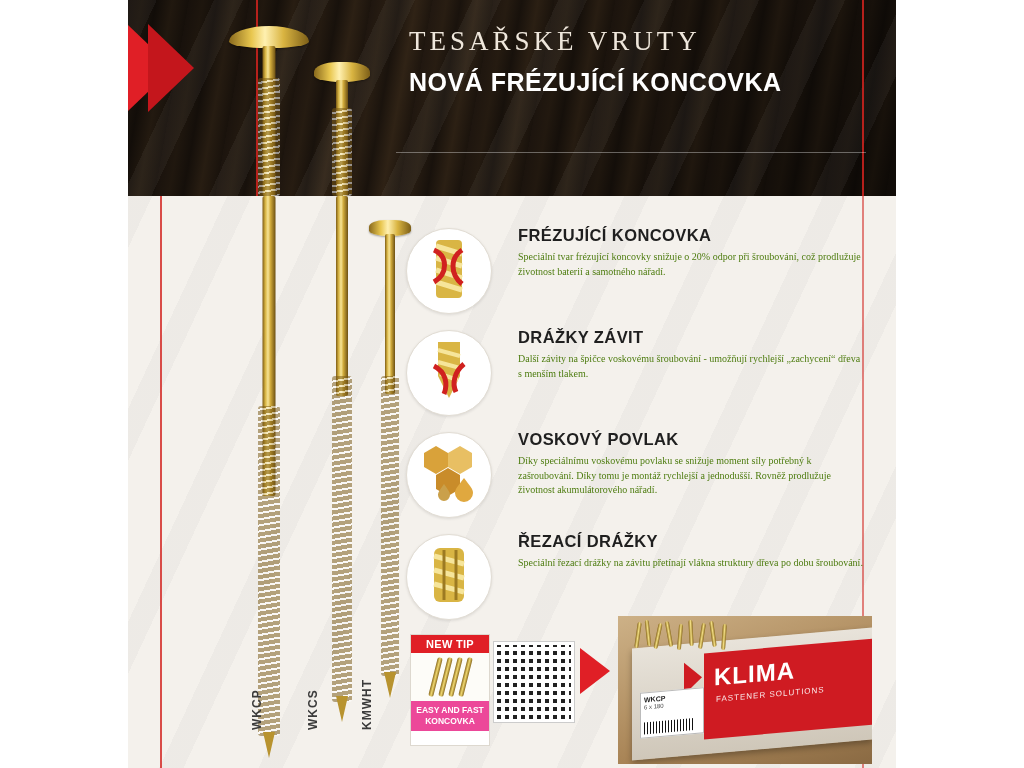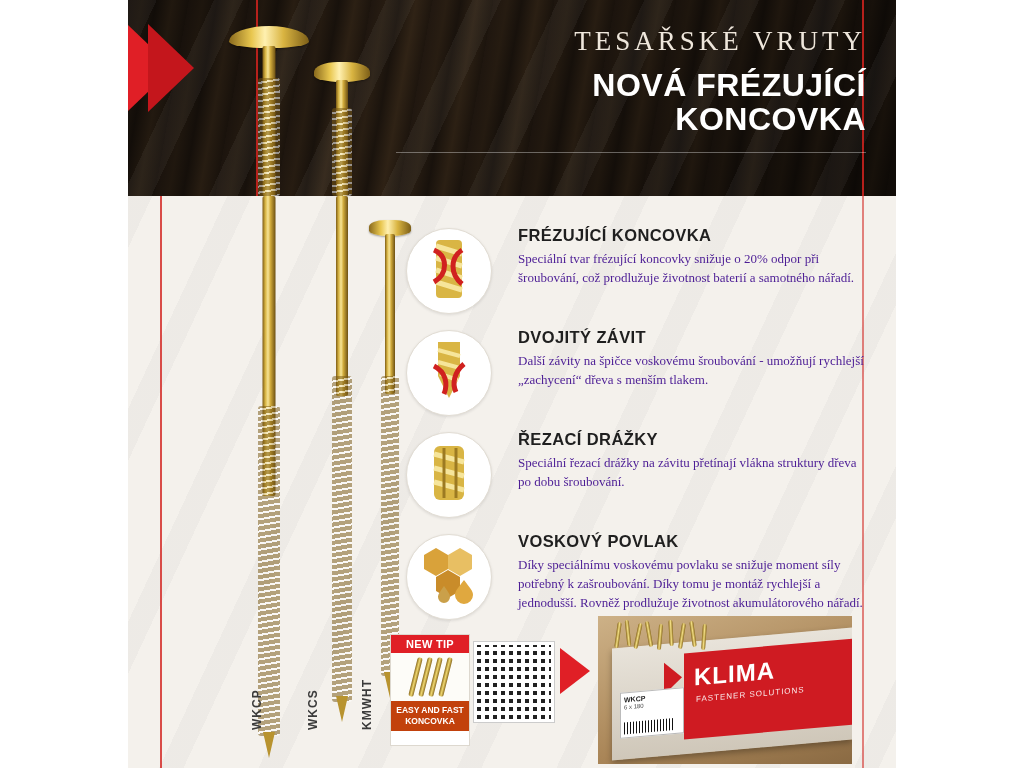--- a/index.html
+++ b/index.html
@@ -23,30 +23,30 @@
       linear-gradient(115deg, rgba(0,0,0,0.72) 0%, rgba(0,0,0,0.55) 35%, rgba(0,0,0,0.80) 100%),
       repeating-linear-gradient(100deg,#4a3524 0px,#5b4229 14px,#3a2a1c 28px,#6b4e30 44px,#43301f 60px);
     overflow:hidden;
   }
   .header-streaks{
     position:absolute;left:0;top:0;width:768px;height:196px;
     background:repeating-linear-gradient(115deg, rgba(255,255,255,0.045) 0px, rgba(255,255,255,0.045) 26px, rgba(255,255,255,0) 26px, rgba(255,255,255,0) 78px);
     pointer-events:none;
   }
   .header-text{
-    position:absolute;right:30px;top:26px;width:470px;
-    text-align:right;color:#fff;
+    position:absolute;right:17px;top:26px;width:470px;
+    text-align:left;color:#fff;
   }
   .kicker{
     font-family:"Liberation Serif", serif;
     font-size:27px;letter-spacing:4px;color:#efe7dc;
     margin-bottom:12px;
   }
   .headline{
-    font-size:32px;font-weight:bold;letter-spacing:0.5px;line-height:1.05;
+    font-size:25px;font-weight:bold;letter-spacing:0.5px;line-height:1.05;
     color:#ffffff;
   }
   .subcodes{
     margin-top:20px;font-size:17px;font-weight:bold;letter-spacing:1px;color:#f5f1e9;
   }
   .hdr-rule{
     position:absolute;right:30px;top:152px;width:470px;height:1px;background:rgba(255,255,255,0.35);
   }
   
   .chevron{
@@ -120,44 +120,44 @@
   }
   .f-icon .inner{
     position:absolute;left:50%;top:50%;transform:translate(-50%,-50%);
   }
   .f-text{margin-left:112px;}
   .f-title{
     font-size:16.5px;font-weight:bold;color:#1f1f1f;letter-spacing:.4px;margin-bottom:5px;
   }
   .f-desc{
     font-family:"Liberation Serif", serif;
-    font-size:13px;line-height:1.45;color:#4c1d95;
+    font-size:10px;line-height:1.45;color:#4d7c0f;
   }
   
   .bottom{
-    position:absolute;left:262px;top:420px;width:462px;height:148px;
+    position:absolute;left:282px;top:420px;width:462px;height:148px;
   }
   .newtip{
     position:absolute;left:0;top:18px;width:78px;height:110px;background:#ffffff;
     border:1px solid #ddd8cf;
   }
   .newtip .cap{
     background:#e01f26;color:#fff;font-size:11px;font-weight:bold;
     text-align:center;padding:3px 0;letter-spacing:.3px;
   }
   .newtip .pic{
     height:48px;background:#fdfcf8;position:relative;overflow:hidden;
   }
   .newtip .pic i{
     position:absolute;width:5px;height:40px;top:4px;border-radius:2px;
     background:linear-gradient(to right,#8a6a1d,#f0d870,#8a6a1d);
     transform:rotate(14deg);
   }
   .newtip .foot{
-    background:#c2410c;color:#fff;font-size:8.5px;font-weight:bold;text-align:center;
+    background:#ec4899;color:#fff;font-size:8.5px;font-weight:bold;text-align:center;
     padding:4px 0 5px;line-height:1.25;
   }
   .qr{
     position:absolute;left:84px;top:26px;width:74px;height:74px;
     background:
       repeating-linear-gradient(90deg,#111 0 4px,#fff 4px 8px),
       repeating-linear-gradient(0deg,#111 0 4px,#fff 4px 8px);
     background-blend-mode:screen;
     border:3px solid #fff;
     box-shadow:0 0 0 1px #ccc;
@@ -302,56 +302,56 @@
           <div class="inner">
             <svg width="70" height="70" viewBox="0 0 70 70" aria-hidden="true">
               <path d="M24 6 h22 v34 l-11 22 -11 -22 z" fill="#d9b544"></path>
               <path d="M24 14 L46 20 M24 26 L46 32 M26 38 L44 44" stroke="#f6e59b" stroke-width="4" fill="none"></path>
               <path d="M20 30 C32 36, 34 48, 30 58" stroke="#d0211f" stroke-width="5" fill="none"></path>
               <path d="M50 28 C40 36, 38 48, 42 56" stroke="#d0211f" stroke-width="5" fill="none"></path>
             </svg>
           </div>
         </div>
         <div class="f-text">
-          <div class="f-title">DVOJITÝ ZÁVIT</div>
+          <div class="f-title">DRÁŽKY ZÁVIT</div>
           <div class="f-desc">Další závity na špičce voskovému šroubování - umožňují rychlejší „zachycení“ dřeva s menším tlakem.</div>
-        </div>
-      </div>
-
-      <div class="feature">
-        <div class="f-icon">
-          <div class="inner">
-            <svg width="70" height="70" viewBox="0 0 70 70" aria-hidden="true">
-              <rect x="20" y="8" width="30" height="54" rx="6" fill="#d9b544"></rect>
-              <path d="M20 16 L50 24 M20 30 L50 38 M20 44 L50 52" stroke="#f6e59b" stroke-width="5" fill="none"></path>
-              <path d="M30 10 L30 60 M42 10 L42 60" stroke="#9c7a22" stroke-width="3" fill="none"></path>
-            </svg>
-          </div>
-        </div>
-        <div class="f-text">
-          <div class="f-title">ŘEZACÍ DRÁŽKY</div>
-          <div class="f-desc">Speciální řezací drážky na závitu přetínají vlákna struktury dřeva po dobu šroubování.</div>
         </div>
       </div>
 
       <div class="feature">
         <div class="f-icon">
           <div class="inner">
             <svg width="70" height="66" viewBox="0 0 70 66" aria-hidden="true">
               <polygon points="22,6 34,13 34,27 22,34 10,27 10,13" fill="#d9a23a"></polygon>
               <polygon points="46,6 58,13 58,27 46,34 34,27 34,13" fill="#e8bf63"></polygon>
               <polygon points="34,28 46,35 46,49 34,56 22,49 22,35" fill="#c98c2a"></polygon>
               <path d="M50 38 c6 8 9 11 9 15 a9 9 0 0 1 -18 0 c0 -4 3 -7 9 -15 z" fill="#e0a83f"></path>
               <path d="M30 44 c4 6 6 8 6 11 a6 6 0 0 1 -12 0 c0 -3 2 -5 6 -11 z" fill="#caa04a"></path>
             </svg>
           </div>
         </div>
         <div class="f-text">
           <div class="f-title">VOSKOVÝ POVLAK</div>
           <div class="f-desc">Díky speciálnímu voskovému povlaku se snižuje moment síly potřebný k zašroubování. Díky tomu je montáž rychlejší a jednodušší. Rovněž prodlužuje životnost akumulátorového nářadí.</div>
+        </div>
+      </div>
+
+      <div class="feature">
+        <div class="f-icon">
+          <div class="inner">
+            <svg width="70" height="70" viewBox="0 0 70 70" aria-hidden="true">
+              <rect x="20" y="8" width="30" height="54" rx="6" fill="#d9b544"></rect>
+              <path d="M20 16 L50 24 M20 30 L50 38 M20 44 L50 52" stroke="#f6e59b" stroke-width="5" fill="none"></path>
+              <path d="M30 10 L30 60 M42 10 L42 60" stroke="#9c7a22" stroke-width="3" fill="none"></path>
+            </svg>
+          </div>
+        </div>
+        <div class="f-text">
+          <div class="f-title">ŘEZACÍ DRÁŽKY</div>
+          <div class="f-desc">Speciální řezací drážky na závitu přetínají vlákna struktury dřeva po dobu šroubování.</div>
         </div>
       </div>
 
     </div>
 
     <div class="bottom">
 
       <div class="newtip">
         <div class="cap">NEW TIP</div>
         <div class="pic">

